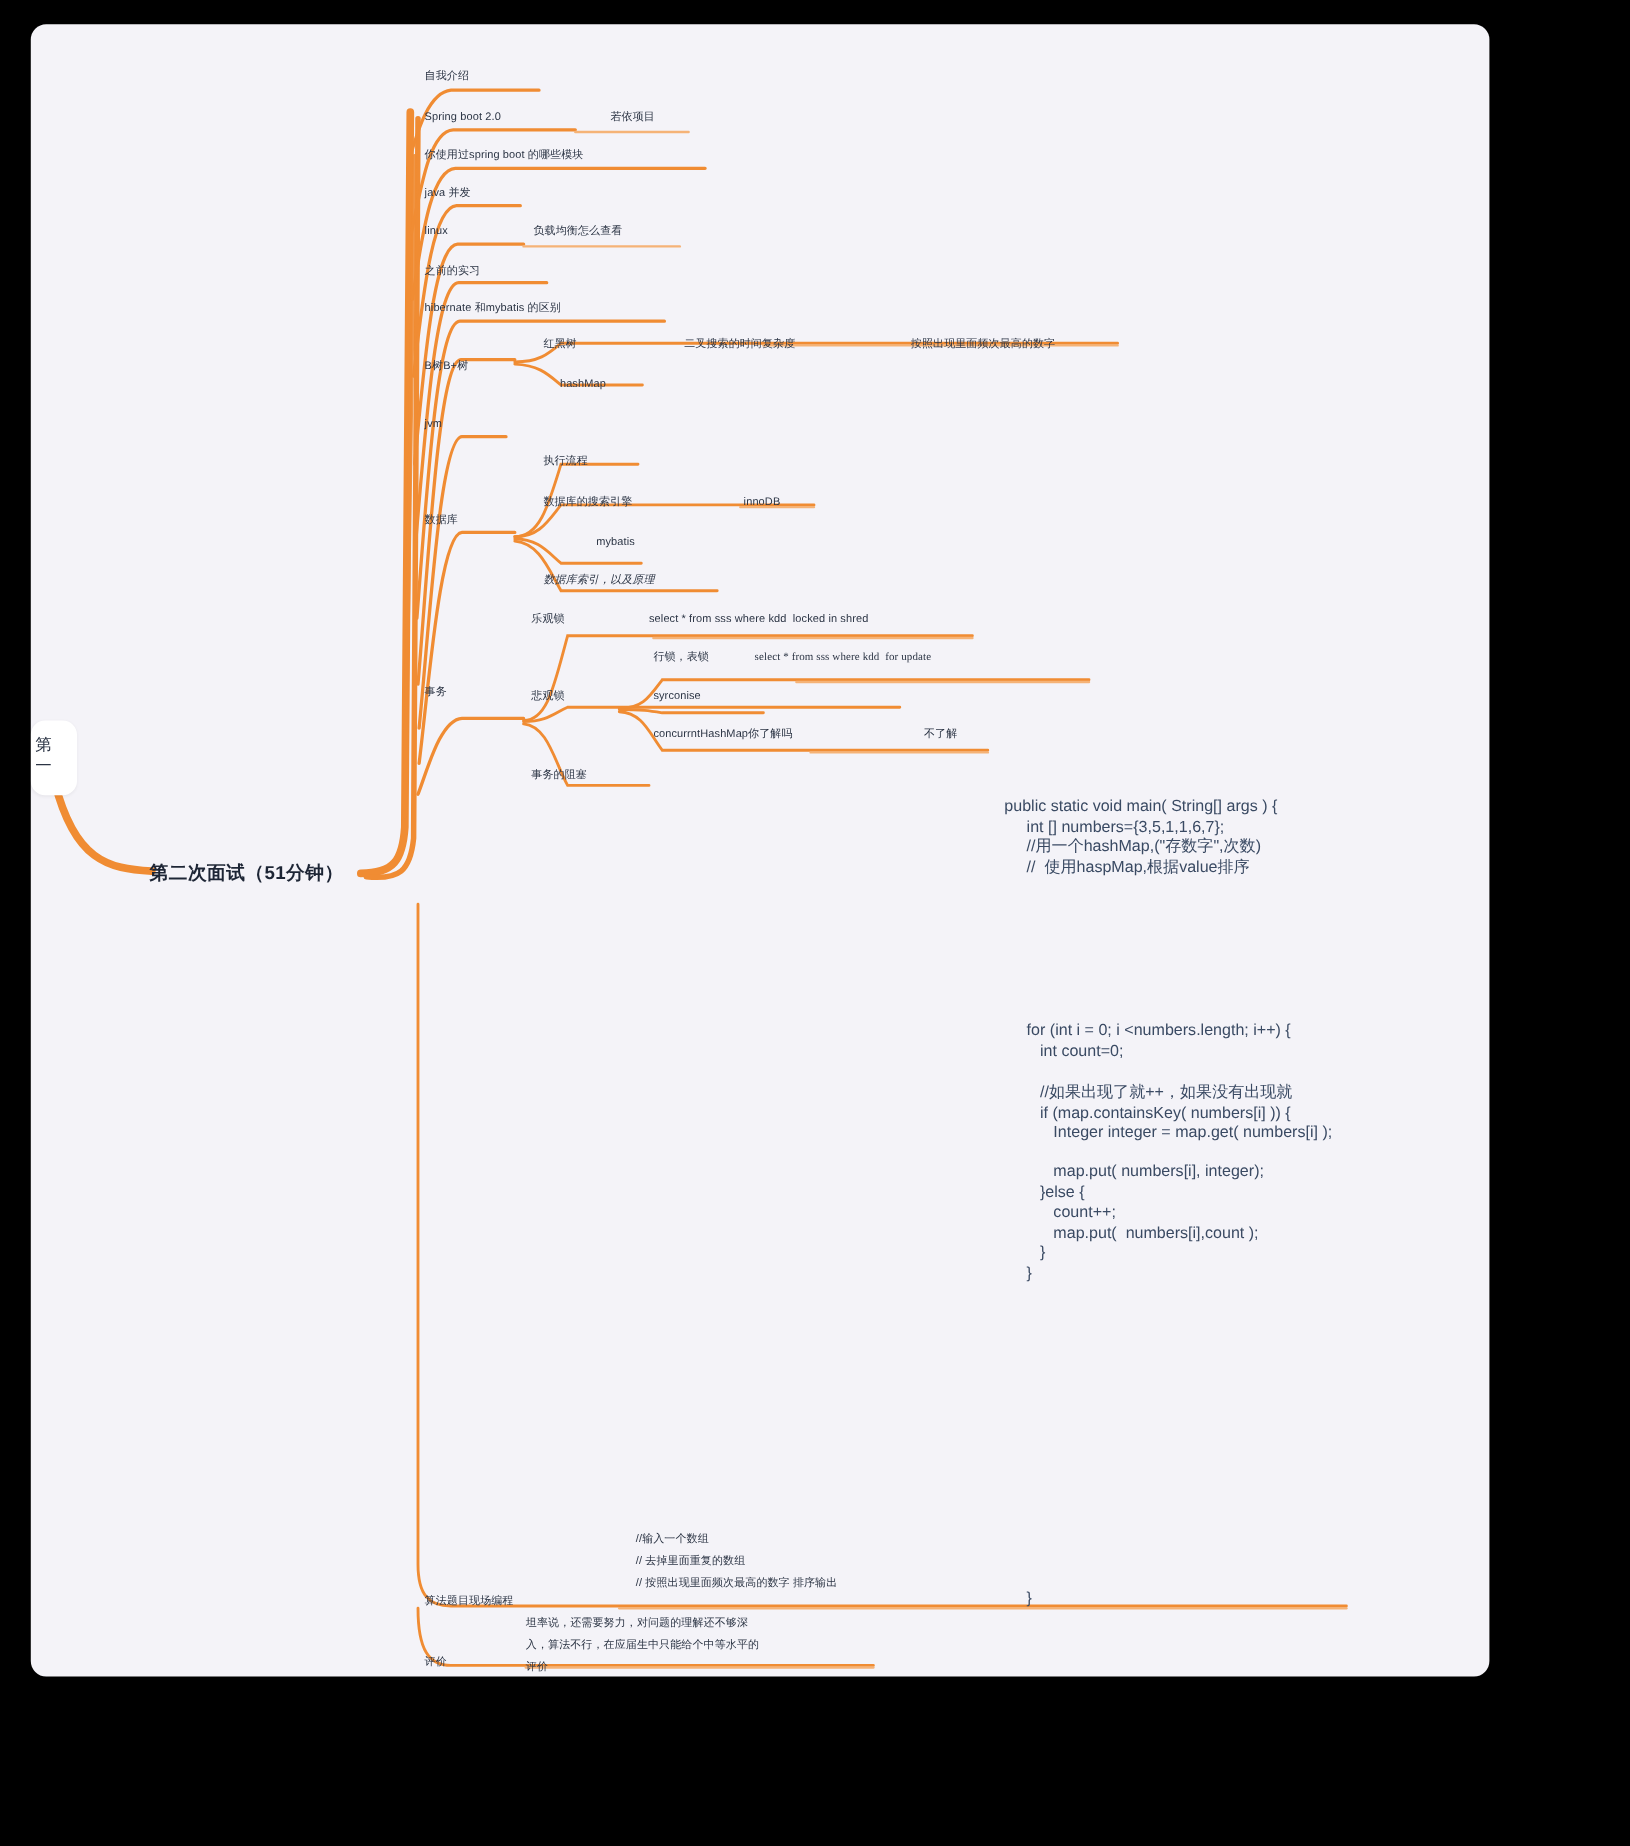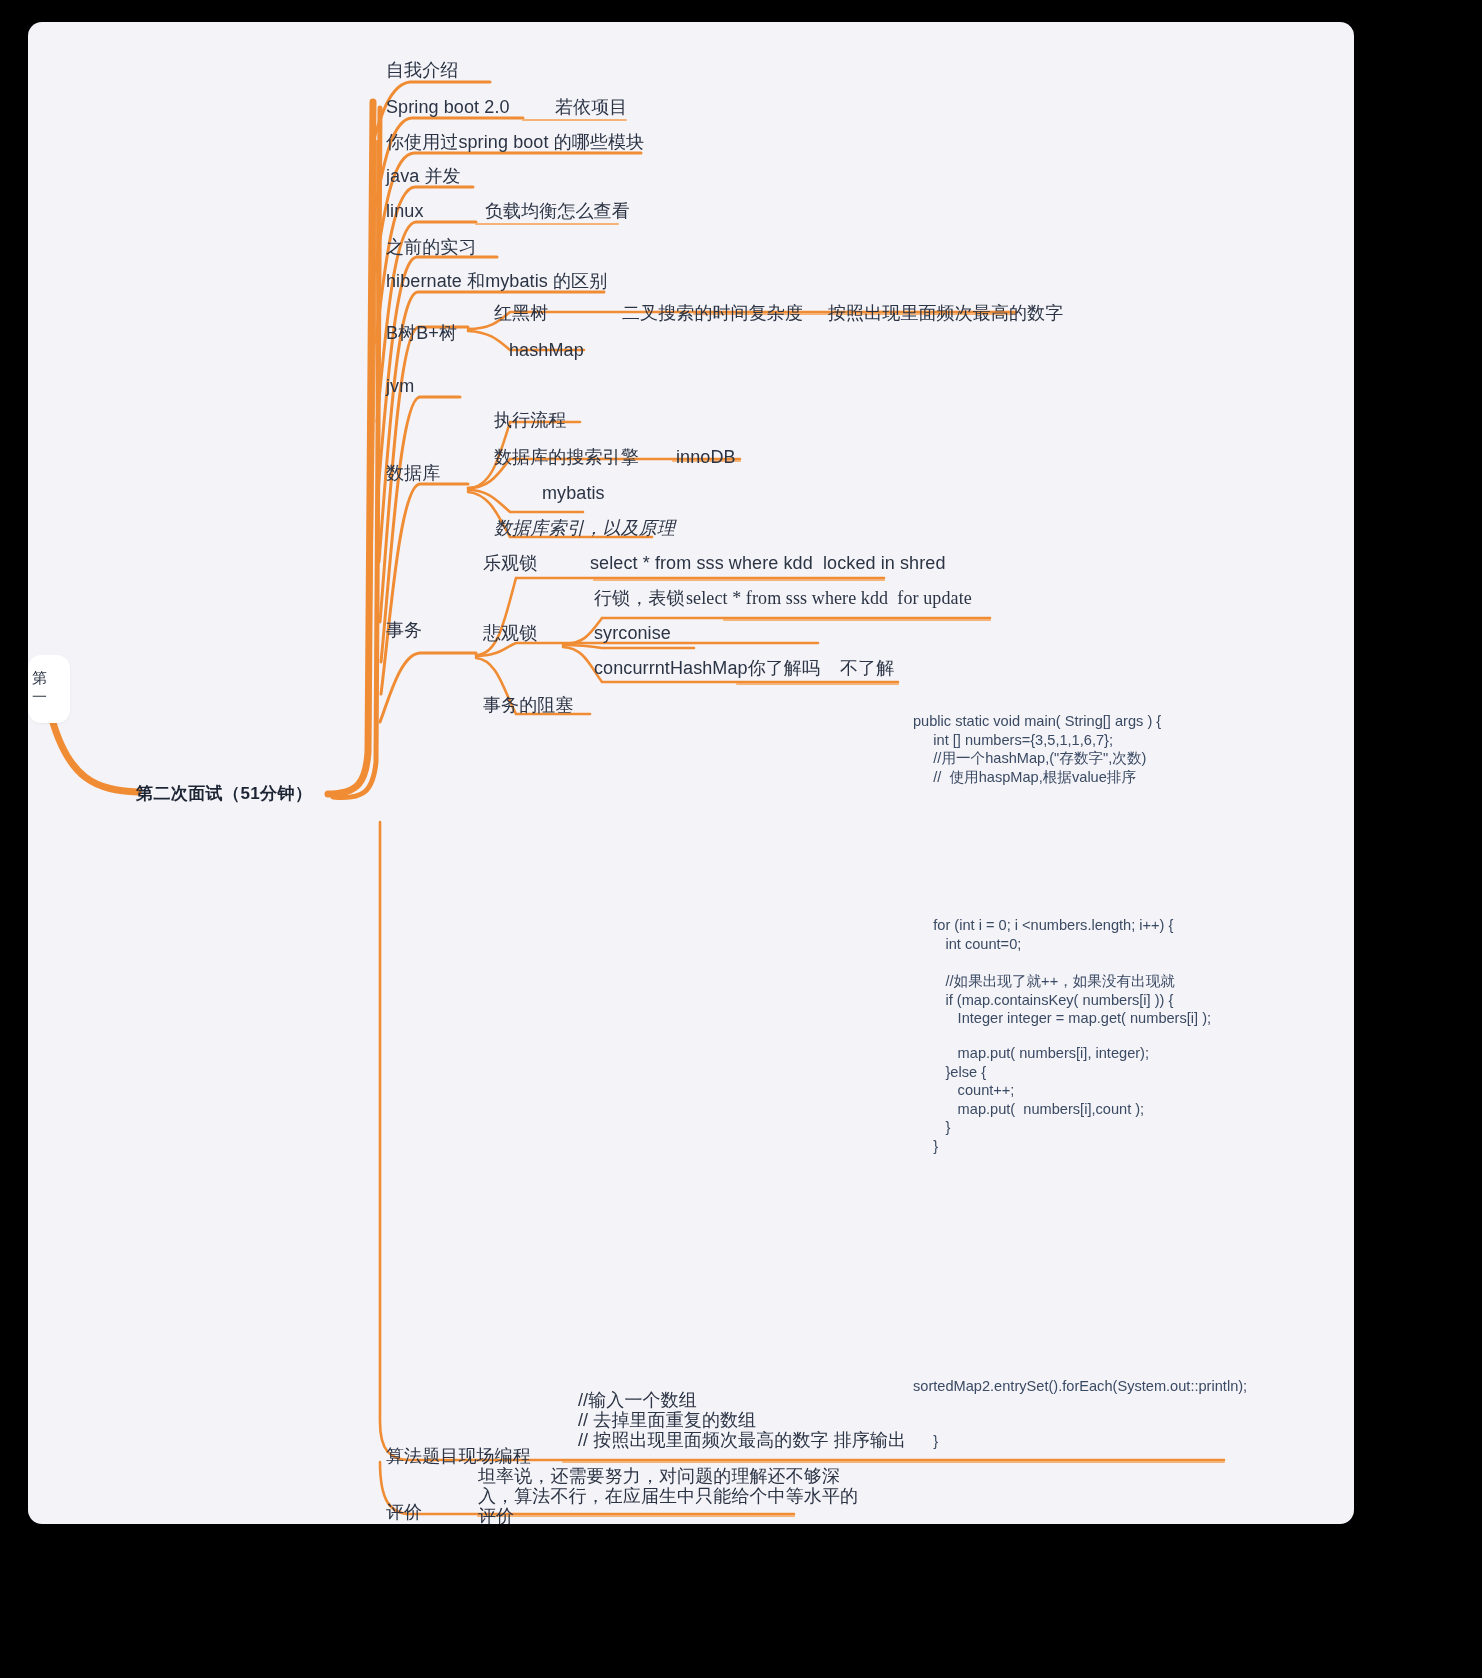--- a/index.html
+++ b/index.html
@@ -26,21 +26,21 @@
     position: absolute;
     left: 0;
     top: 0;
     width: 1326px;
     height: 1502px;
     pointer-events: none;
   }
   .node {
     position: absolute;
     color: #2b3444;
-    font-size: 18px;
+    font-size: 10px;
     line-height: 20px;
     white-space: pre;
     letter-spacing: 0.1px;
   }
   .node.multiline { white-space: pre-line; }
   .root-label {
     position: absolute;
     color: #1d2535;
     font-size: 17px;
     font-weight: bold;
@@ -60,20 +60,21 @@
     line-height: 19px;
     white-space: pre-line;
   }
   .code {
     position: absolute;
     color: #3a4a63;
     font-size: 14.6px;
     line-height: 18.6px;
     white-space: pre-wrap;
     width: 320px;
+    margin-top: 12px;
   }
 </style>
 </head>
 <body>
 
 <div id="canvas">
 
   <svg id="wires" viewBox="0 0 1326 1502" xmlns="http://www.w3.org/2000/svg">
     <g fill="none" stroke="#f08c33" stroke-linecap="round">
 
@@ -182,20 +183,19 @@
         int count=0;</div>
   <div class="code" style="left:885px; top:950px;">        //如果出现了就++，如果没有出现就
         if (map.containsKey( numbers[i] )) {
            Integer integer = map.get( numbers[i] );</div>
   <div class="code" style="left:885px; top:1022px;">           map.put( numbers[i], integer);
         }else {
            count++;
            map.put(  numbers[i],count );
         }
      }</div>
-  <div class="code" style="left:885px; top:1336px;">     sortedMap2.entrySet().forEach(System.out::println);</div>
   <div class="code" style="left:885px; top:1410px;">     }</div>
 
   <div class="node multiline" style="left:450px; top:1444px;">坦率说，还需要努力，对问题的理解还不够深
 入，算法不行，在应届生中只能给个中等水平的
 评价</div>
 
 </div>
 
 </body></html>

